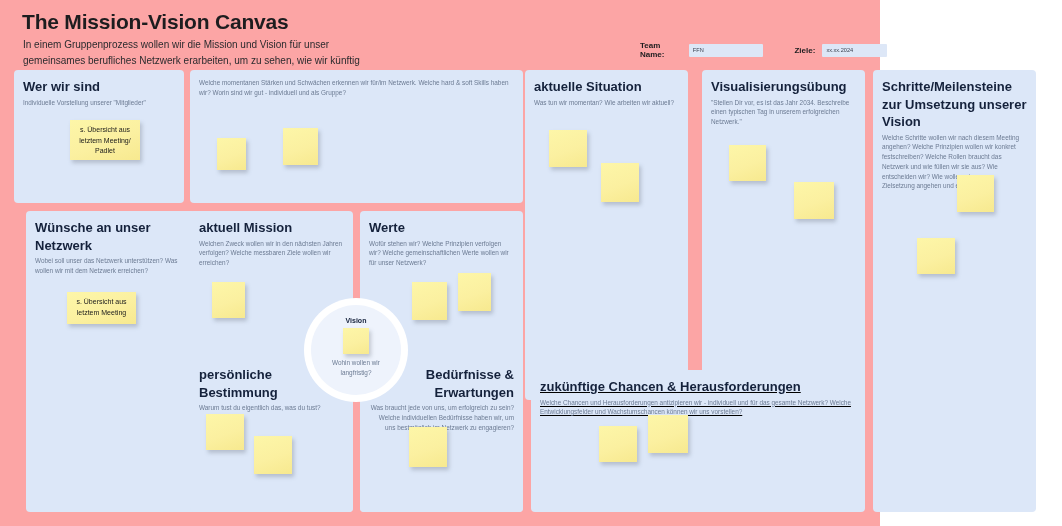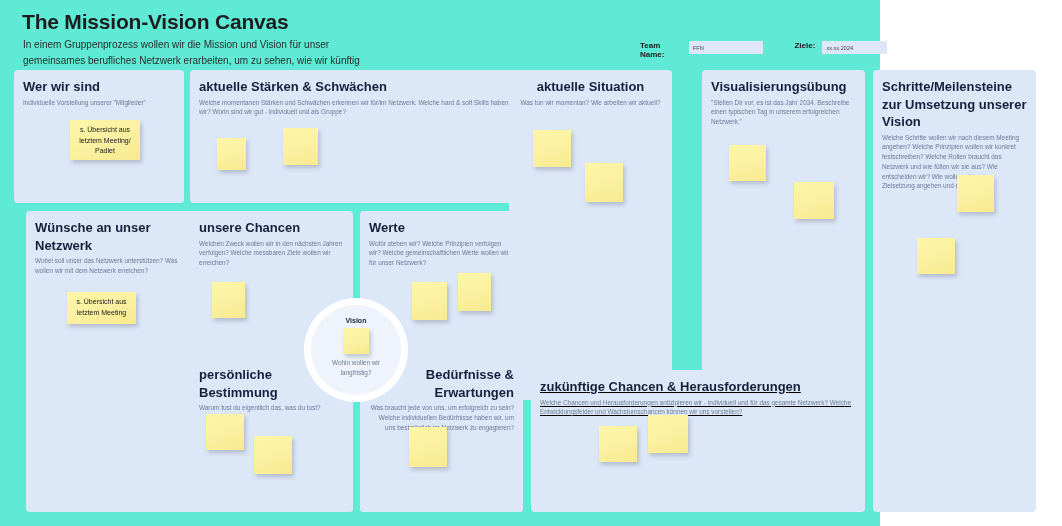--- a/index.html
+++ b/index.html
@@ -11,21 +11,21 @@
     font-family: "Liberation Sans", sans-serif;
     width: 1062px;
     height: 526px;
     overflow: hidden;
     position: relative;
   }
   #canvas {
     position: relative;
     width: 880px;
     height: 526px;
-    background: #5eead4;
+    background: #fca5a5;
   }
 
   
   .page-title {
     position: absolute;
     left: 22px;
     top: 10px;
     font-size: 21px;
     font-weight: bold;
     color: #1d1d1f;
@@ -39,20 +39,21 @@
     font-size: 10px;
     line-height: 1.55;
     color: #2b2b2e;
   }
 
   .meta-row {
     position: absolute;
     left: 640px;
     top: 41px;
     display: flex;
+    align-items: center;
     gap: 7px;
   }
   .meta-label {
     font-size: 8px;
     font-weight: bold;
     color: #1d1d1f;
   }
   .meta-input {
     background: #dde7f7;
     border: none;
@@ -166,28 +167,27 @@
       <div class="panel-title">Wer wir sind</div>
       <div class="panel-desc">Individuelle Vorstellung unserer "Mitglieder"</div>
     </div>
     <div class="note" style="left:56px; top:50px; width:70px; height:40px;">
       <div class="note-text">s. Übersicht aus letztem Meeting/ Padlet</div>
     </div>
   </div>
 
   <div class="panel" style="left:190px; top:70px; width:333px; height:133px;">
     <div class="panel-head">
-      <div class="panel-title">aktuelle Stärken &amp; Schwächen</div>
       <div class="panel-desc">Welche momentanen Stärken und Schwächen erkennen wir für/im Netzwerk. Welche hard &amp; soft Skills haben wir? Worin sind wir gut - individuell und als Gruppe?</div>
     </div>
     <div class="note" style="left:27px; top:68px; width:29px; height:32px;"></div>
     <div class="note" style="left:93px; top:58px; width:35px; height:37px;"></div>
   </div>
 
-  <div class="panel" style="left:509px; top:70px; width:163px; height:330px;text-align:center;">
+  <div class="panel" style="left:525px; top:70px; width:163px; height:330px;">
     <div class="panel-head">
       <div class="panel-title">aktuelle Situation</div>
       <div class="panel-desc">Was tun wir momentan? Wie arbeiten wir aktuell?</div>
     </div>
     <div class="note" style="left:24px; top:60px; width:38px; height:37px;"></div>
     <div class="note" style="left:76px; top:93px; width:38px; height:39px;"></div>
   </div>
 
   <div class="panel" style="left:873px; top:70px; width:163px; height:442px;">
     <div class="panel-head">
@@ -212,21 +212,21 @@
       <div class="panel-title">Wünsche an unser Netzwerk</div>
       <div class="panel-desc">Wobei soll unser das Netzwerk unterstützen? Was wollen wir mit dem Netzwerk erreichen?</div>
     </div>
     <div class="note" style="left:41px; top:81px; width:69px; height:32px;">
       <div class="note-text">s. Übersicht aus letztem Meeting</div>
     </div>
   </div>
 
   <div class="panel" style="left:190px; top:211px; width:163px; height:301px;">
     <div class="panel-head">
-      <div class="panel-title">unsere Chancen</div>
+      <div class="panel-title">aktuell Mission</div>
       <div class="panel-desc">Welchen Zweck wollen wir in den nächsten Jahren verfolgen? Welche messbaren Ziele wollen wir erreichen?</div>
     </div>
     <div class="note" style="left:22px; top:71px; width:33px; height:36px;"></div>
   </div>
 
   <div class="panel" style="left:360px; top:211px; width:163px; height:301px;">
     <div class="panel-head">
       <div class="panel-title">Werte</div>
       <div class="panel-desc">Wofür stehen wir? Welche Prinzipien verfolgen wir? Welche gemeinschaftlichen Werte wollen wir für unser Netzwerk?</div>
     </div>

